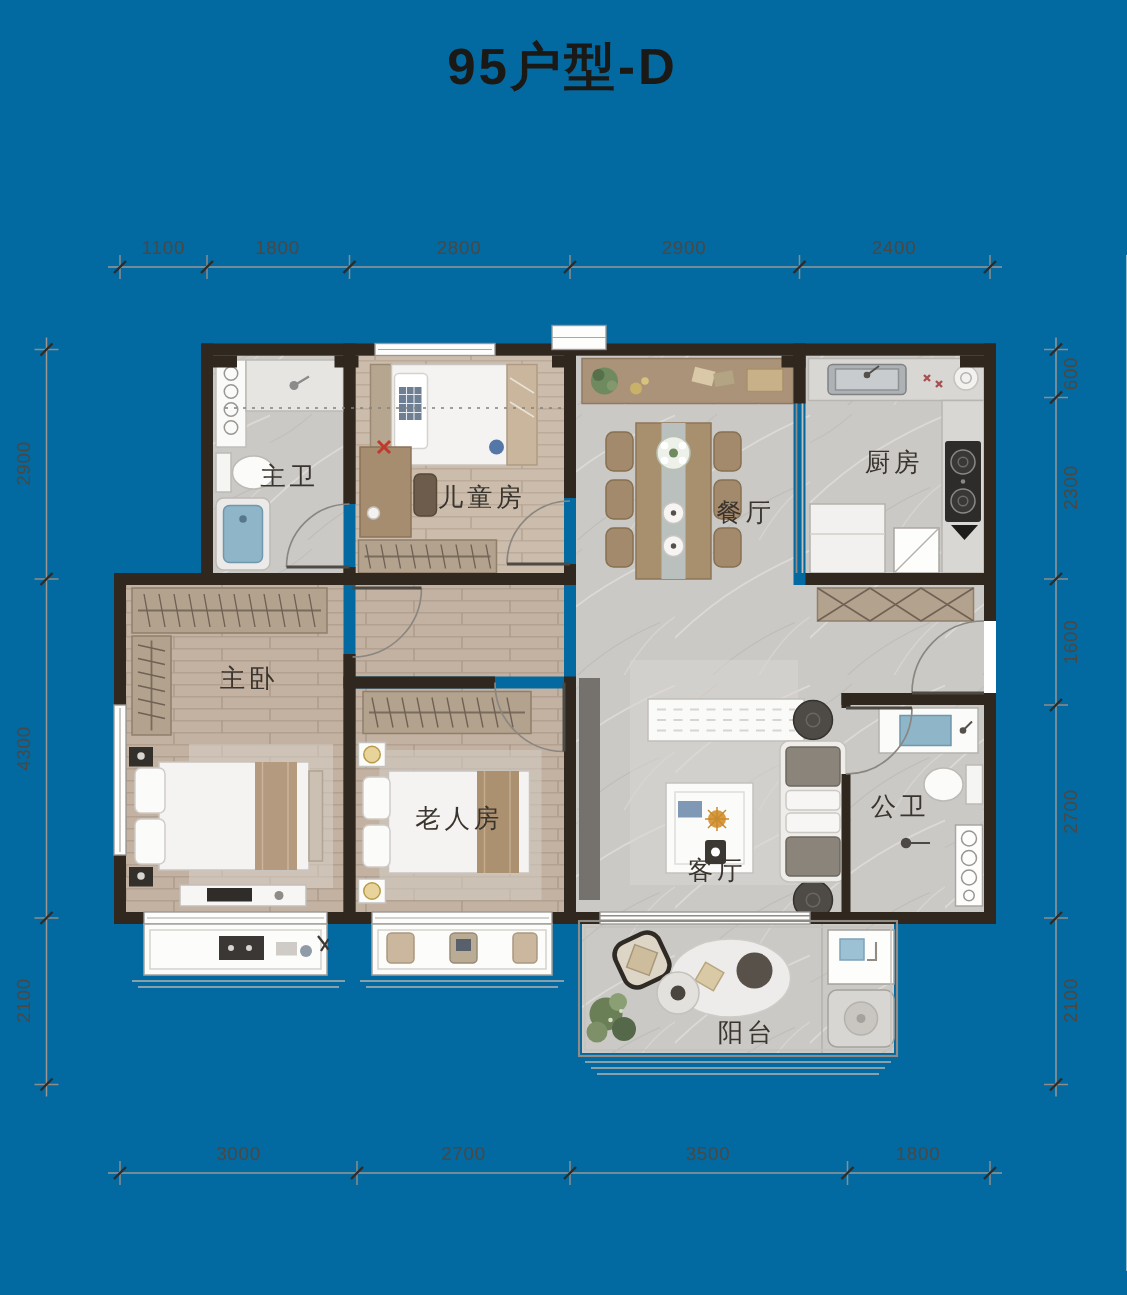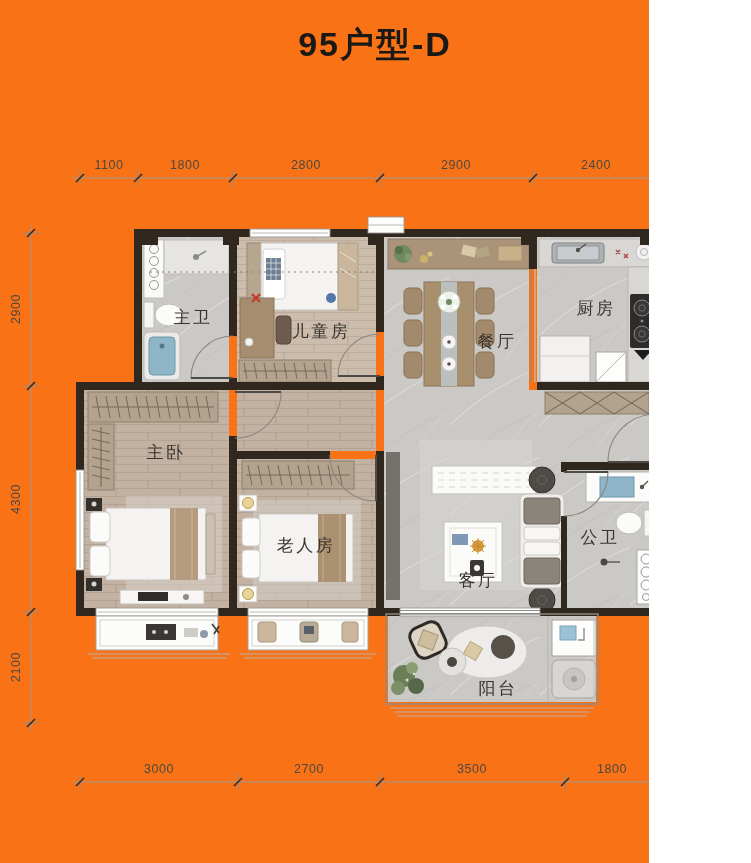--- a/index.html
+++ b/index.html
@@ -1,16 +1,16 @@
 <!DOCTYPE html>
 <html><head>
 <meta charset="utf-8">
 <style>
   html,body{margin:0;padding:0;background:#ffffff;}
-  .page{position:relative;width:649px;height:863px;background:#f97316;overflow:hidden;
+  .page{position:relative;width:751px;height:863px;background:#0369a1;overflow:hidden;
         font-family:"Liberation Sans","DejaVu Sans",sans-serif;}
   svg{display:block;}
   .title-text{font-size:34px;font-weight:bold;fill:#1b1916;letter-spacing:2px;}
   .dim-text{font-size:12.5px;fill:#4b4843;letter-spacing:.5px;}
   .room-label{font-size:17px;fill:#3a342e;letter-spacing:2.5px;}
   .dimline{stroke:#9b9894;stroke-width:1;}
   .tick-cross{stroke:#8f8c88;stroke-width:1;}
   .tick-slash{stroke:#2e2b28;stroke-width:1.6;}
   .door-arc{stroke:#8a8680;stroke-width:1.1;fill:none;}
   .door-leaf{stroke:#4e4a45;stroke-width:2;}

